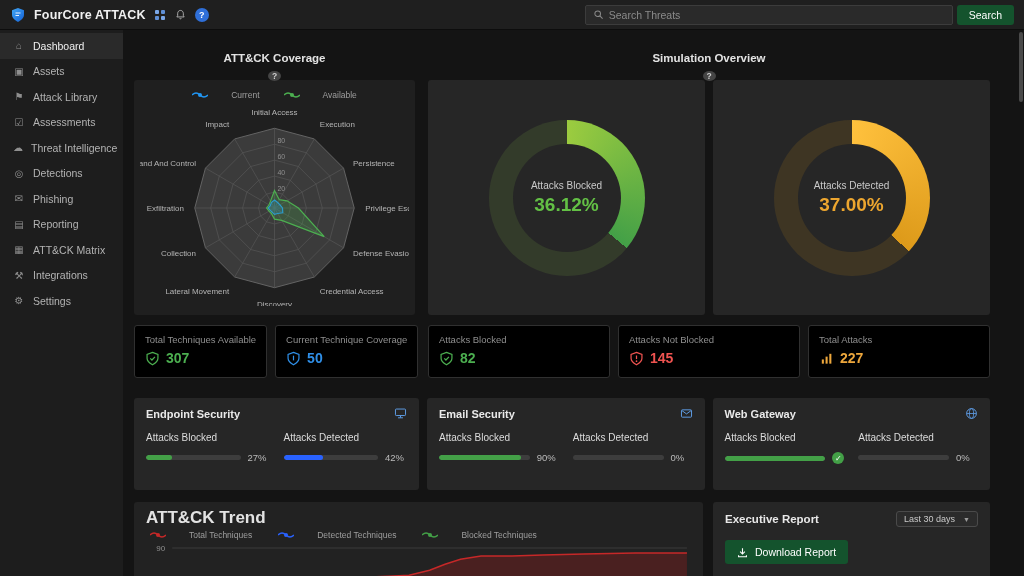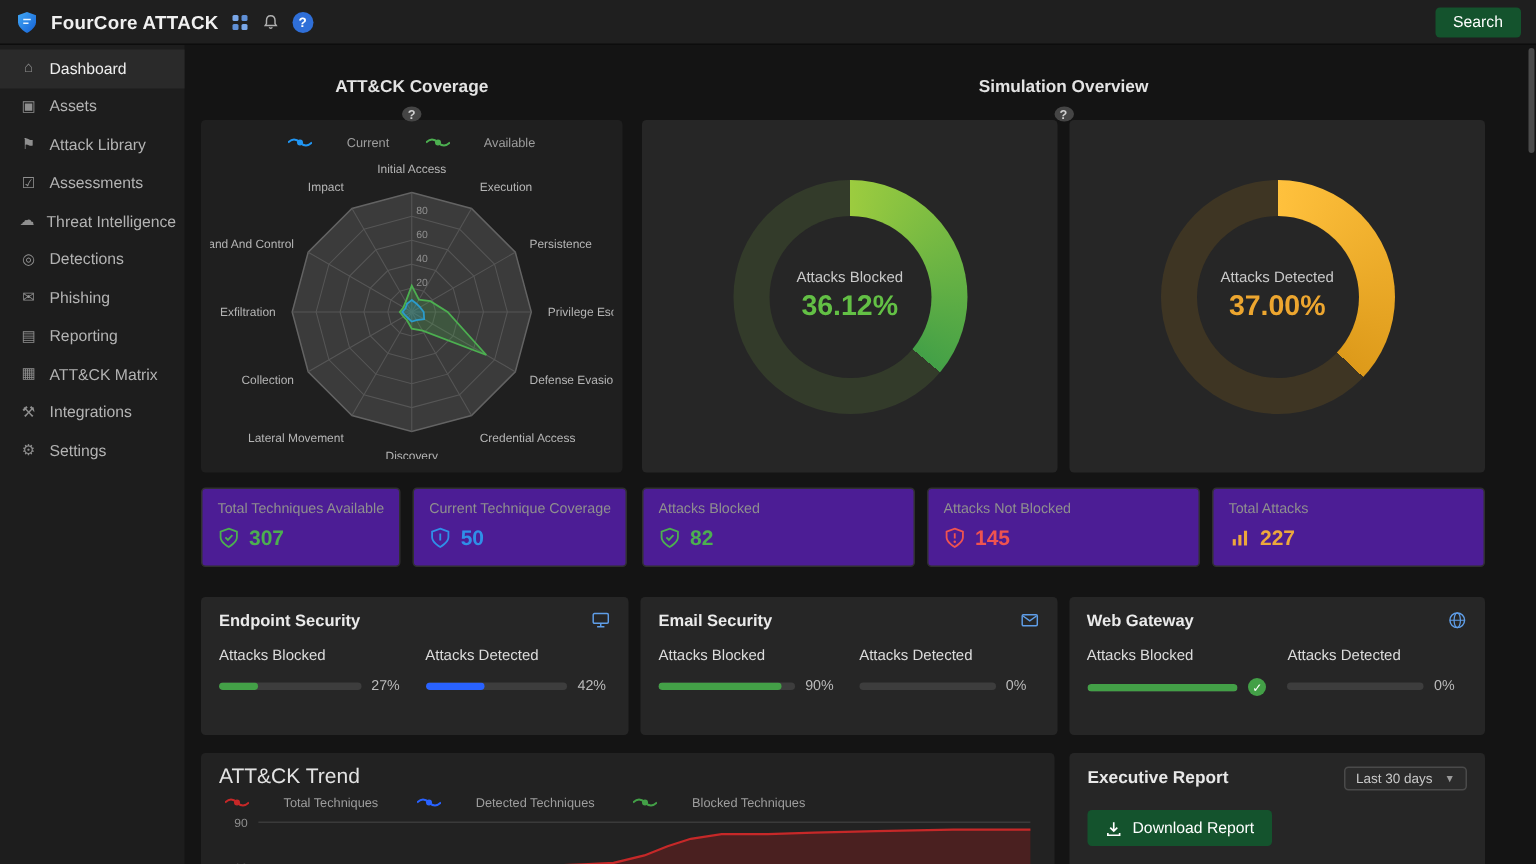--- a/index.html
+++ b/index.html
@@ -57,42 +57,42 @@
   .donut-row{display:grid;grid-template-columns:1fr 1fr;gap:8px;}
   .donut-card{height:235px;background:#262626;display:flex;align-items:center;justify-content:center;}
   .donut{width:156px;height:156px;border-radius:50%;position:relative;display:flex;align-items:center;
     justify-content:center;}
   .donut::before{content:'';position:absolute;inset:24px;border-radius:50%;background:#262626;}
   .donut-center{position:relative;z-index:1;text-align:center;}
   .donut-label{font-size:10px;color:#c9c9c9;}
   .donut-value{font-size:19px;font-weight:bold;margin-top:3px;}
   .stats-2{margin-top:10px;display:grid;grid-template-columns:1fr 1fr;gap:8px;}
   .stats-3{margin-top:10px;display:grid;grid-template-columns:1fr 1fr 1fr;gap:8px;}
-  .stat-card{height:53px;background:#4c1d95;border:1px solid #303030;border-radius:3px;padding:8px 10px;}
+  .stat-card{height:53px;background:#000000;border:1px solid #303030;border-radius:3px;padding:8px 10px;}
   .stat-label{font-size:9.5px;color:#8f8f8f;white-space:nowrap;overflow:hidden;}
   .stat-value-row{display:flex;align-items:center;gap:6px;margin-top:5px;}
   .stat-value{font-size:14px;font-weight:bold;}
   
   .security-row{margin-top:20px;display:grid;grid-template-columns:285px 1fr 1fr;gap:8px;}
   .sec-card{background:#262626;border-radius:3px;padding:9px 12px 12px;height:92px;}
   .sec-head{display:flex;align-items:center;justify-content:space-between;}
   .sec-title{font-size:11px;font-weight:bold;color:#eaeaea;}
   .sec-icon{color:#5f9ee8;display:inline-flex;}
   .sec-body{display:grid;grid-template-columns:1fr 1fr;gap:14px;margin-top:12px;}
   .m-label{font-size:10px;color:#dcdcdc;margin-bottom:9px;white-space:nowrap;}
   .m-bar-row{display:flex;align-items:center;gap:7px;}
   .track{flex:1;height:5px;background:#3d3d3d;border-radius:3px;overflow:hidden;}
   .fill{height:100%;border-radius:3px;width:0;}
   .m-pct{font-size:9.5px;color:#bbb;min-width:22px;text-align:left;}
   .check-badge{width:12px;height:12px;border-radius:50%;background:#43a047;color:#fff;font-size:8px;
     display:inline-flex;align-items:center;justify-content:center;}
   
   .bottom-row{margin-top:12px;display:grid;grid-template-columns:1fr 277px;gap:10px;align-items:start;}
   .trend-panel{padding:8px 12px;height:220px;background:#222;}
-  .trend-title{font-size:14px;font-weight:normal;color:#e3e3e3;line-height:15px;}
+  .trend-title{font-size:17px;font-weight:bold;color:#e3e3e3;line-height:15px;}
   .trend-legend{display:flex;gap:26px;align-items:center;height:13px;margin:3px 0 2px 4px;}
   #trend-svg{display:block;width:100%;height:96px;margin-top:2px;}
   .report-panel{padding:9px 12px;height:220px;background:#262626;}
   .rp-head{display:flex;align-items:center;justify-content:space-between;}
   .rp-title{font-size:11.5px;font-weight:bold;color:#e8e8e8;}
   .select{display:flex;align-items:center;gap:8px;border:1px solid #4a4a4a;background:#2b2b2b;
     border-radius:3px;padding:2px 7px;font-size:9px;color:#c9c9c9;cursor:pointer;}
   .chev{font-size:7px;color:#9a9a9a;}
   .dl-btn{margin-top:13px;height:24px;padding:0 12px;gap:7px;font-size:10.5px;justify-content:space-between;}
   
@@ -127,20 +127,29 @@
       </svg>
     </span>
     <span class="tb-ic">
       <svg width="13" height="13" viewBox="0 0 16 16">
         <path d="M8 3 C5.8 3 4.5 4.7 4.5 7 V9.5 L3.5 11 H12.5 L11.5 9.5 V7 C11.5 4.7 10.2 3 8 3 Z M6.8 12.5 A1.3 1.3 0 0 0 9.2 12.5" fill="none" stroke="#b0b0b0" stroke-width="1.2"></path>
       </svg>
     </span>
     <span class="help-badge">?</span>
   </div>
   <div class="tb-search">
+    <div class="search-box">
+      <span class="tb-ic">
+        <svg width="11" height="11" viewBox="0 0 14 14">
+            <circle cx="6" cy="6" r="3.6" fill="none" stroke="#8a8a8a" stroke-width="1.3"></circle>
+        <line x1="8.8" y1="8.8" x2="12.2" y2="12.2" stroke="#8a8a8a" stroke-width="1.3"></line>
+          </svg>
+      </span>
+      <input type="text" placeholder="Search Threats" style="">
+    </div>
     <button class="btn-blue search-btn">Search</button>
   </div>
 </div>
 
 <div class="sidebar">
   <div class="side-item active">
     <span class="si-icon">⌂</span>
       <span>Dashboard</span>
     </div>
   <div class="side-item">

